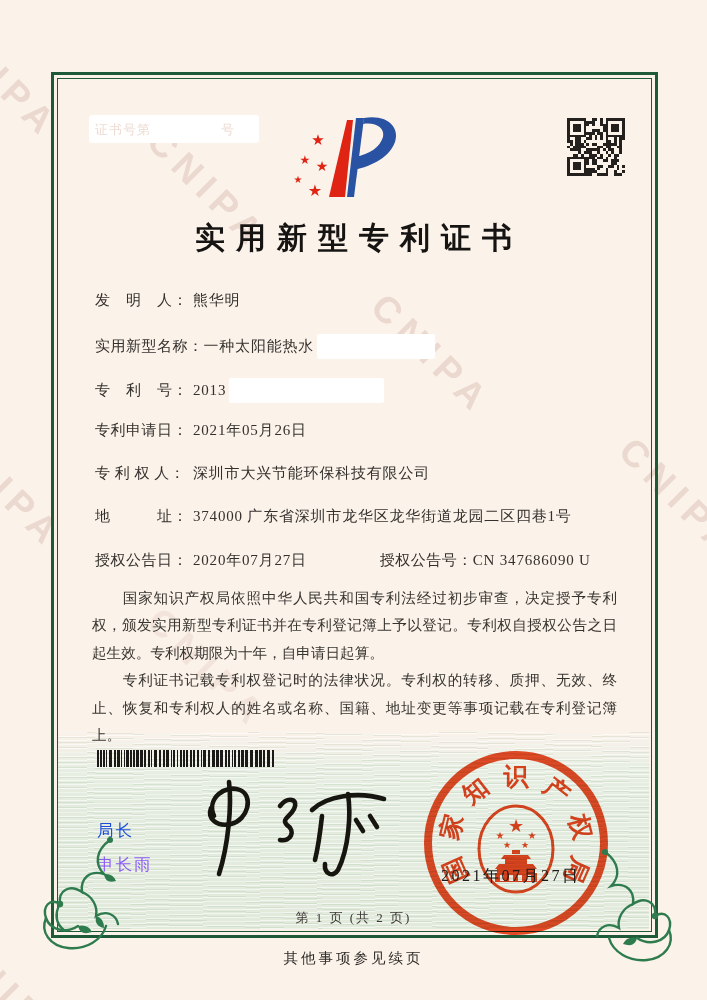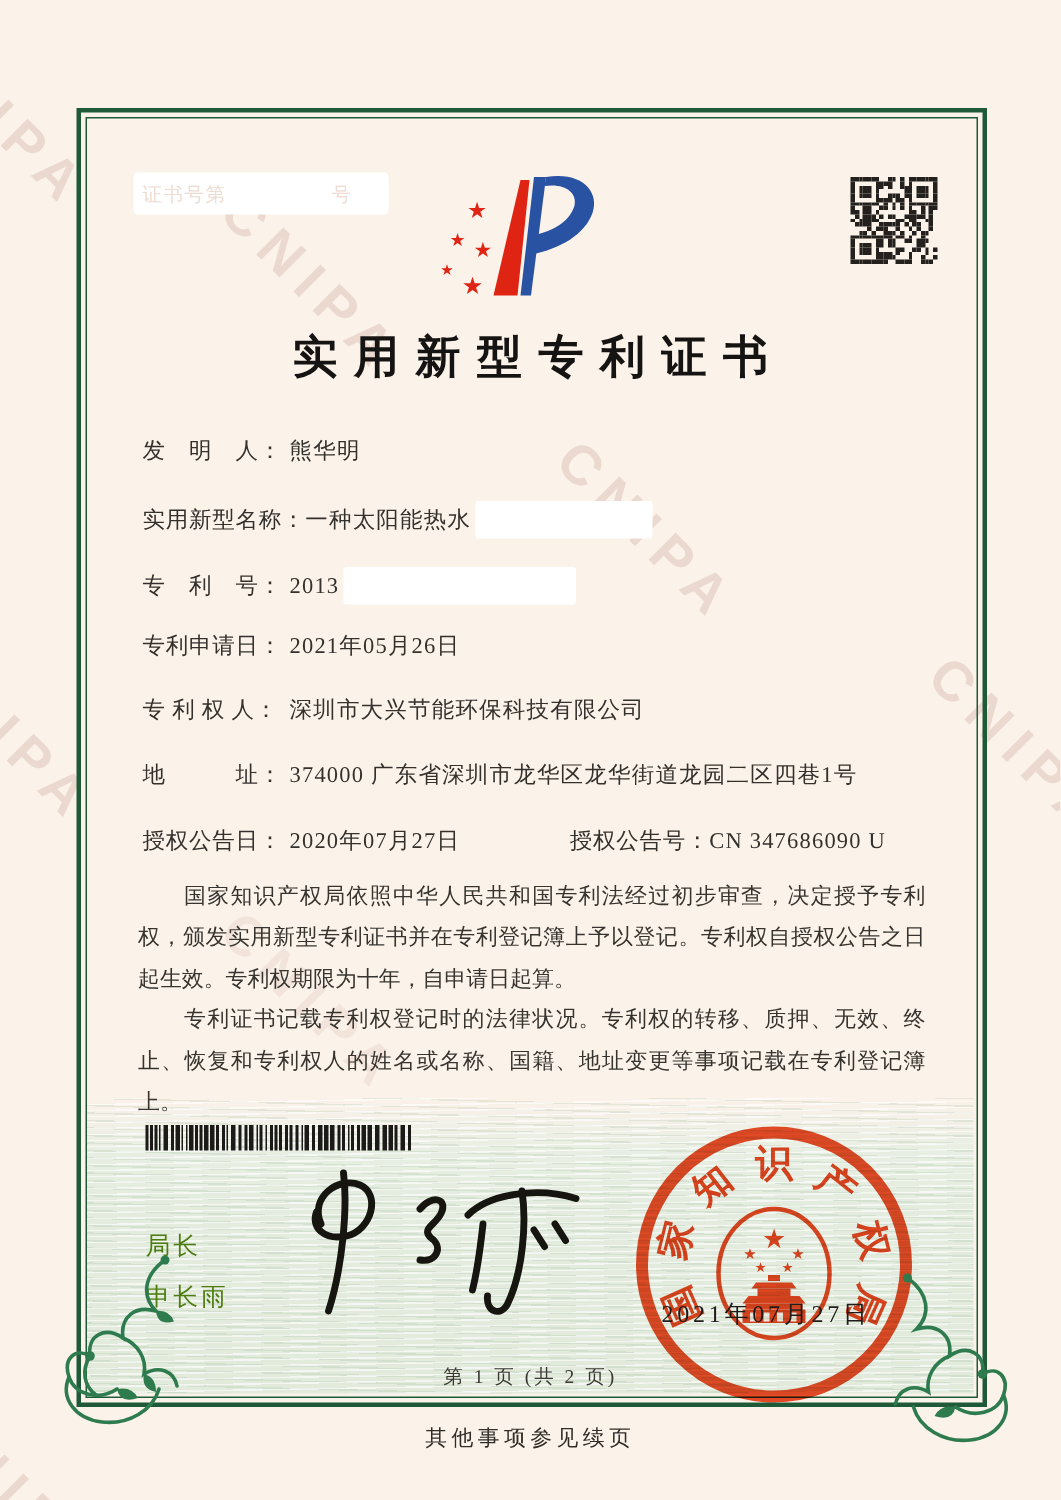--- a/index.html
+++ b/index.html
@@ -40,23 +40,23 @@
   .red1{width:118px;}
   .red2{width:155px;}
   .g2{margin-left:73px;min-width:0;}
   
   .paragraphs{position:absolute;left:92px;top:585px;width:525px;z-index:2;font-size:14.6px;
       line-height:1.88;text-align:justify;color:#37342f;}
   .paragraphs p{margin:0;text-indent:2.1em;}
   
   .barcode{position:absolute;left:97px;top:750px;width:186px;height:17px;display:flex;z-index:2;}
   .barcode div{background:#1c1a18;height:100%;}
-  .director-title{position:absolute;left:97px;top:820px;font-size:16.5px;letter-spacing:2px;color:#4d7c0f;
+  .director-title{position:absolute;left:97px;top:820px;font-size:16.5px;letter-spacing:2px;color:#1d4ed8;
       font-family:Liberation Sans, sans-serif;z-index:2;}
-  .director-name{position:absolute;left:97px;top:854px;font-size:16.5px;letter-spacing:2px;color:#4d7c0f;
+  .director-name{position:absolute;left:97px;top:854px;font-size:16.5px;letter-spacing:2px;color:#8b5cf6;
       font-family:"Liberation Sans","DejaVu Sans",sans-serif;z-index:2;}
   .signature{position:absolute;left:186px;top:774px;z-index:3;}
   
   .seal{position:absolute;left:424px;top:751px;width:184px;height:184px;z-index:6;mix-blend-mode:multiply;}
   .seal-ring{position:absolute;inset:0;border-radius:50%;border:8px solid rgba(229,56,15,.9);box-sizing:border-box;}
   .seal-char{position:absolute;left:50%;top:50%;width:28px;height:28px;margin:-14px 0 0 -14px;
       font-size:25px;font-weight:bold;line-height:28px;text-align:center;color:rgba(229,56,15,.93);}
   .seal-emblem{position:absolute;left:50%;top:53%;transform:translate(-50%,-50%);}
   .seal-date{position:absolute;left:441px;top:866px;z-index:7;font-size:16px;letter-spacing:2.5px;color:#1e1b18;}
   

